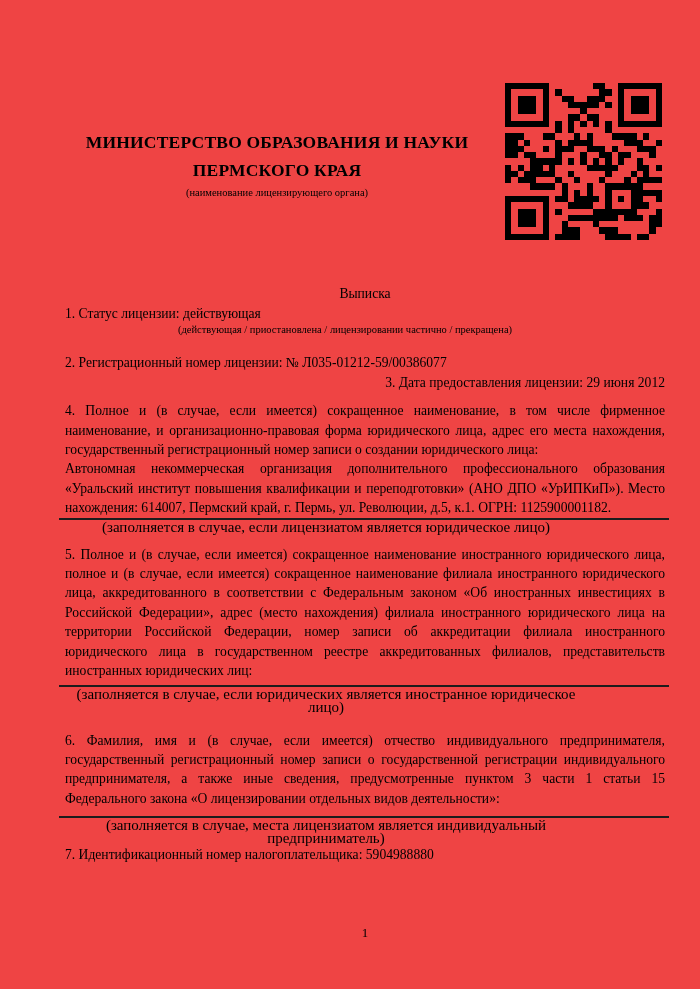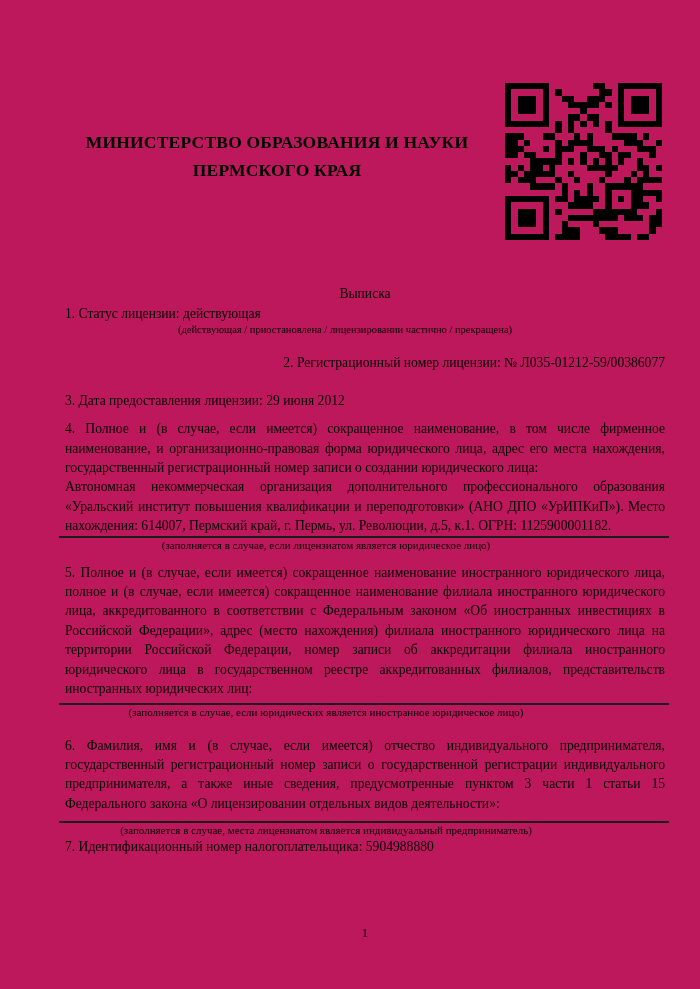--- a/index.html
+++ b/index.html
@@ -4,21 +4,21 @@
 <style>
   html, body {
     margin: 0;
     padding: 0;
     background: #ffffff;
   }
   .page {
     position: relative;
     width: 700px;
     height: 989px;
-    background: #be185d;
+    background: #ef4444;
     font-family: "Liberation Serif", "DejaVu Serif", serif;
     color: #000000;
     overflow: hidden;
   }
 
   
   .header-block {
     position: absolute;
     left: 65px;
     top: 128px;
@@ -58,34 +58,34 @@
     text-align: center;
     line-height: 20px;
   }
   .item-line { white-space: nowrap; }
   #item1 { }
   .inline-caption {
     font-size: 10.5px;
     line-height: 13px;
     margin-left: 113px;
   }
-  #item2 { margin-top: 17px; text-align: right; }
-  #item3 { margin-top: 18px; }
+  #item2 { margin-top: 17px; }
+  #item3 { margin-top: 0; text-align: right; }
   #item4-text { margin-top: 9px; }
   .para { text-align: justify; }
   .rule-line {
     height: 2px;
     background: #1c1c1c;
     width: 610px;
     margin-left: -6px;
   }
   .rule-caption {
     width: 522px;
     text-align: center;
-    font-size: 11px;
+    font-size: 15px;
     line-height: 13px;
     margin-top: 1px;
   }
   #rule1 { margin-top: 0px; }
   #item5-text { margin-top: 11px; }
   #rule2 { margin-top: 4px; }
   #item6-text { margin-top: 17px; }
   #rule3 { margin-top: 8px; }
   #item7 { }
 
@@ -102,20 +102,21 @@
 </head>
 <body>
 
 <div class="page">
 
   <div class="header-block">
     <div class="ministry-title">
       <div>МИНИСТЕРСТВО ОБРАЗОВАНИЯ И НАУКИ</div>
       <div>ПЕРМСКОГО КРАЯ</div>
     </div>
+    <div class="ministry-caption">(наименование лицензирующего органа)</div>
   </div>
 
   <div class="qr">
     <svg id="qr-svg" viewBox="0 0 25 25" xmlns="http://www.w3.org/2000/svg" fill="#000000" shape-rendering="crispEdges" aria-hidden="true">
         <rect x="0" y="0" width="1" height="1"></rect>
         <rect x="1" y="0" width="1" height="1"></rect>
         <rect x="2" y="0" width="1" height="1"></rect>
         <rect x="3" y="0" width="1" height="1"></rect>
         <rect x="4" y="0" width="1" height="1"></rect>
         <rect x="5" y="0" width="1" height="1"></rect>

